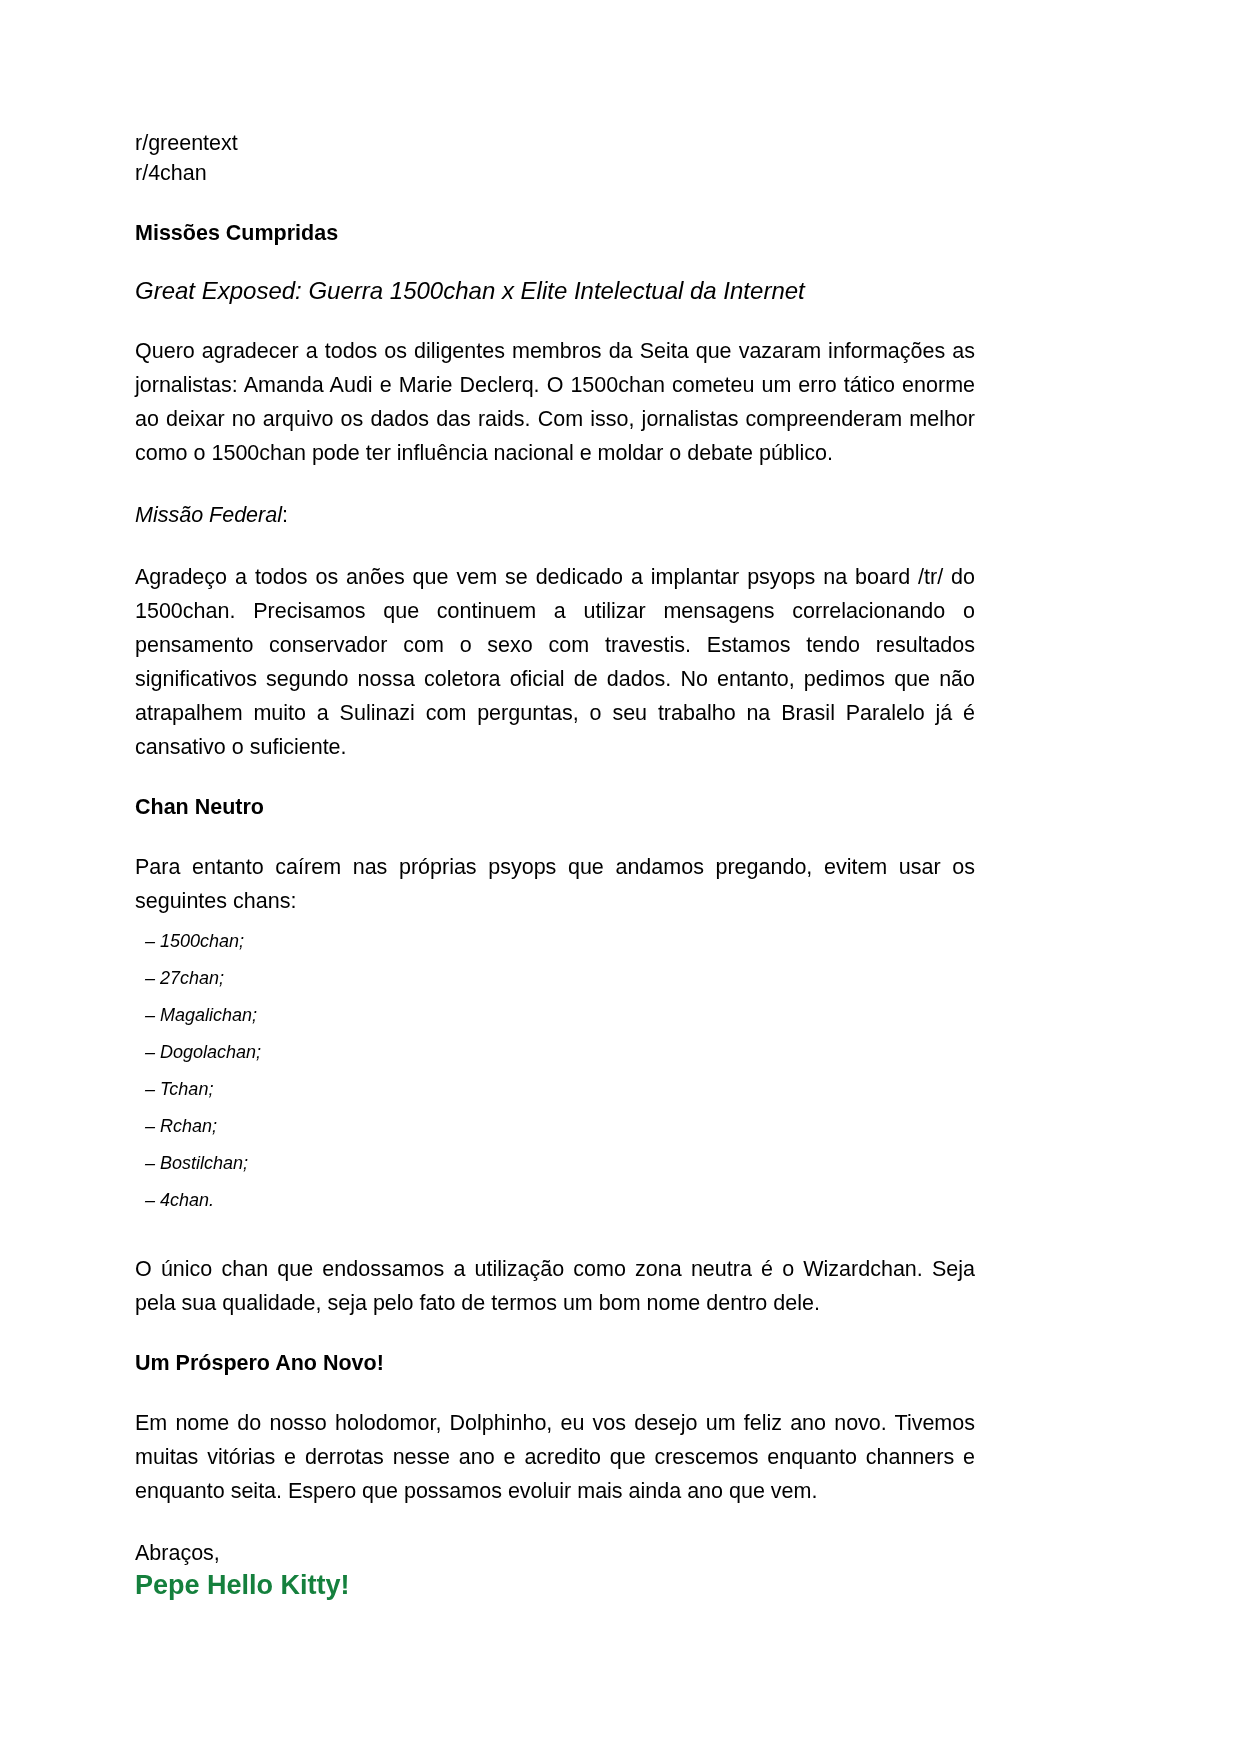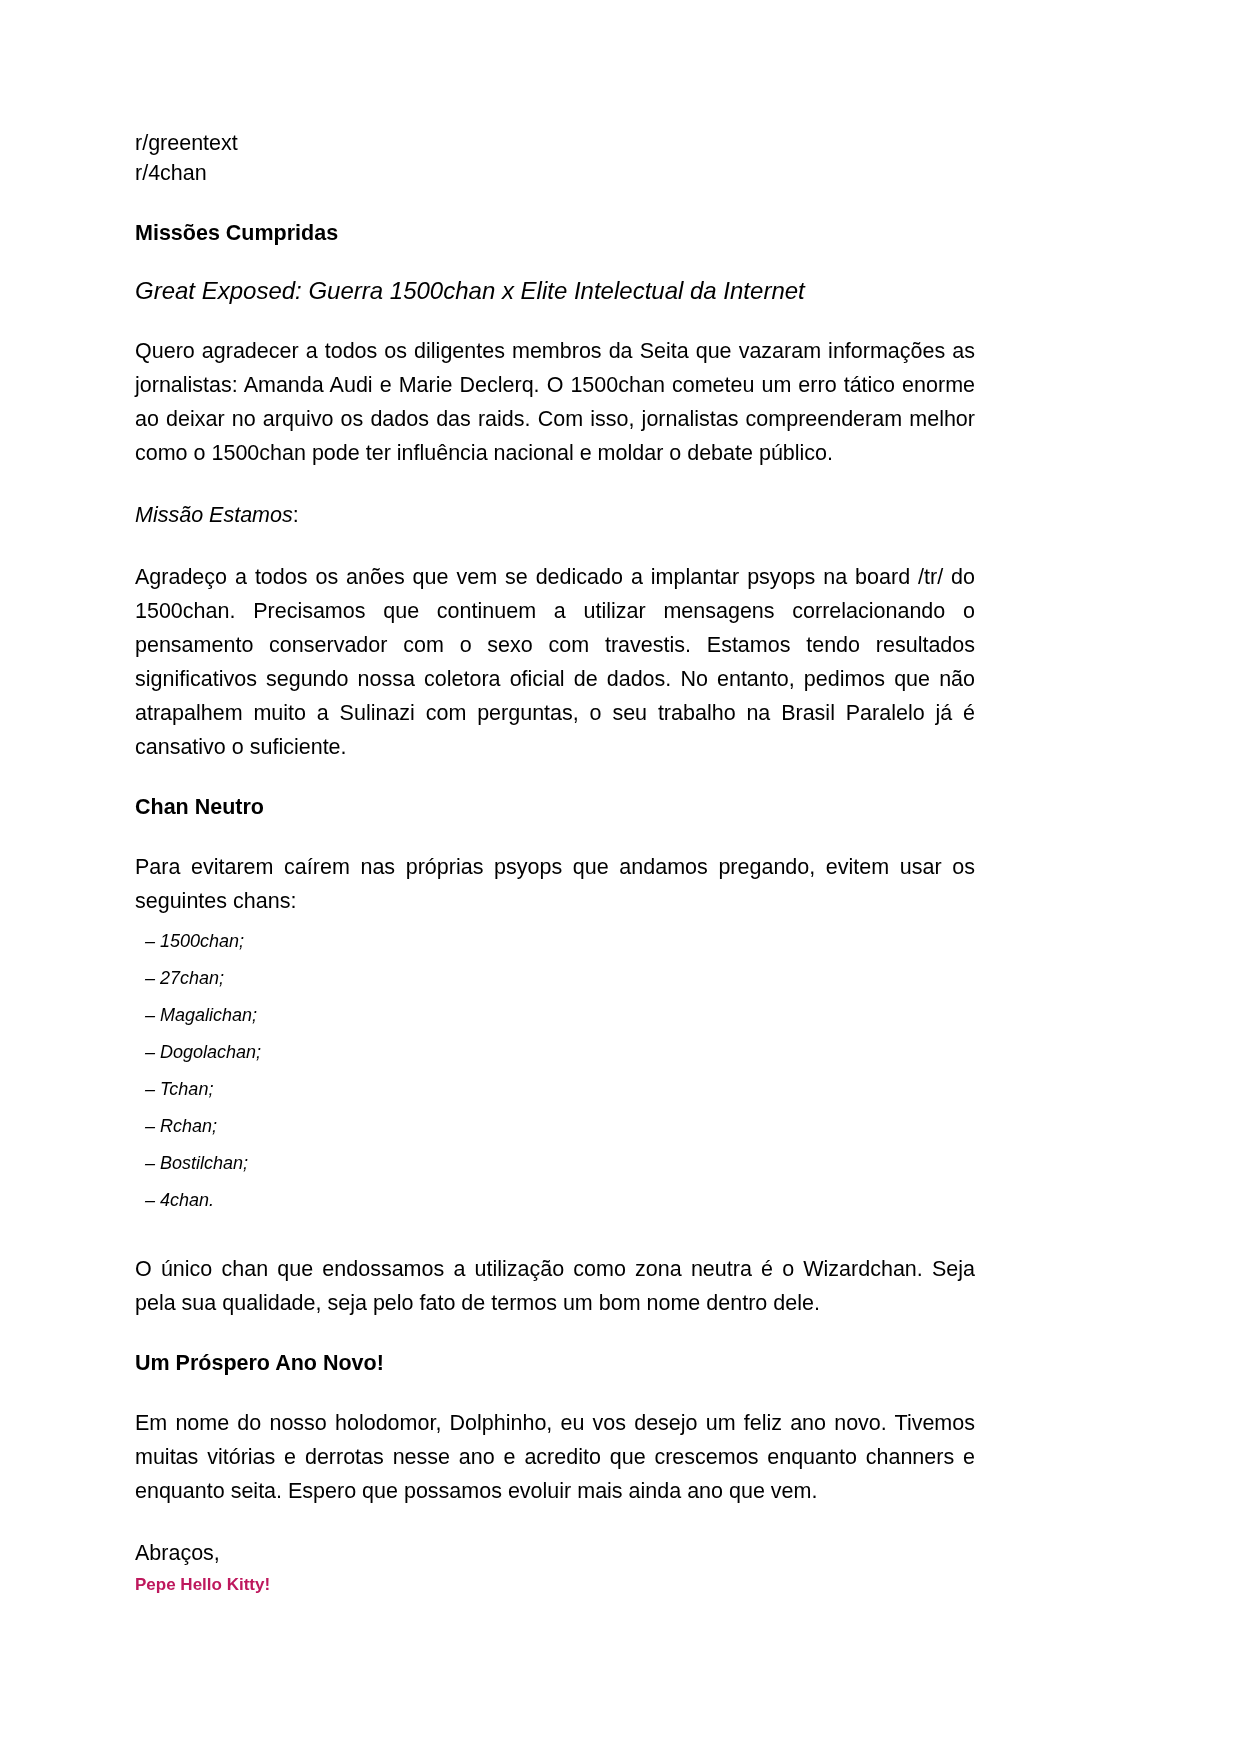--- a/index.html
+++ b/index.html
@@ -58,24 +58,24 @@
   }
   .list-item {
     font-size: 18px;
     line-height: 27px;
     font-style: italic;
     margin: 10px;
   }
   .spacer-lg { height: 30px; }
   .spacer-md { height: 28px; }
   .signature {
-    font-size: 17px;
+    font-size: 27px;
     line-height: 30px;
     font-weight: bold;
-    color: #be185d;
+    color: #15803d;
     margin: 0;
   }
 </style>
 </head>
 <body>
 
 <div class="page">
   <div class="content">
 
     <div class="line">r/greentext</div>
@@ -88,33 +88,33 @@
     <div class="spacer-md"></div>
 
     <p class="subheading">Great Exposed: Guerra 1500chan x Elite Intelectual da Internet</p>
 
     <div class="spacer-md"></div>
 
     <p class="para">Quero agradecer a todos os diligentes membros da Seita que vazaram informações as jornalistas: Amanda Audi e Marie Declerq. O 1500chan cometeu um erro tático enorme ao deixar no arquivo os dados das raids. Com isso, jornalistas compreenderam melhor como o 1500chan pode ter influência nacional e moldar o debate público.</p>
 
     <div class="spacer-md"></div>
 
-    <p class="para"><span class="italic-inline">Missão Estamos</span><span>:</span></p>
+    <p class="para"><span class="italic-inline">Missão Federal</span><span>:</span></p>
 
     <div class="spacer-md"></div>
 
     <p class="para">Agradeço a todos os anões que vem se dedicado a implantar psyops na board /tr/ do 1500chan. Precisamos que continuem a utilizar mensagens correlacionando o pensamento conservador com o sexo com travestis. Estamos tendo resultados significativos segundo nossa coletora oficial de dados. No entanto, pedimos que não atrapalhem muito a Sulinazi com perguntas, o seu trabalho na Brasil Paralelo já é cansativo o suficiente.</p>
 
     <div class="spacer-md"></div>
 
     <p class="heading">Chan Neutro</p>
 
     <div class="spacer-md"></div>
 
-    <p class="para">Para evitarem caírem nas próprias psyops que andamos pregando, evitem usar os seguintes chans:</p>
+    <p class="para">Para entanto caírem nas próprias psyops que andamos pregando, evitem usar os seguintes chans:</p>
 
     <p class="list-item">– 1500chan;</p>
     <p class="list-item">– 27chan;</p>
     <p class="list-item">– Magalichan;</p>
     <p class="list-item">– Dogolachan;</p>
     <p class="list-item">– Tchan;</p>
     <p class="list-item">– Rchan;</p>
     <p class="list-item">– Bostilchan;</p>
     <p class="list-item">– 4chan.</p>
 

